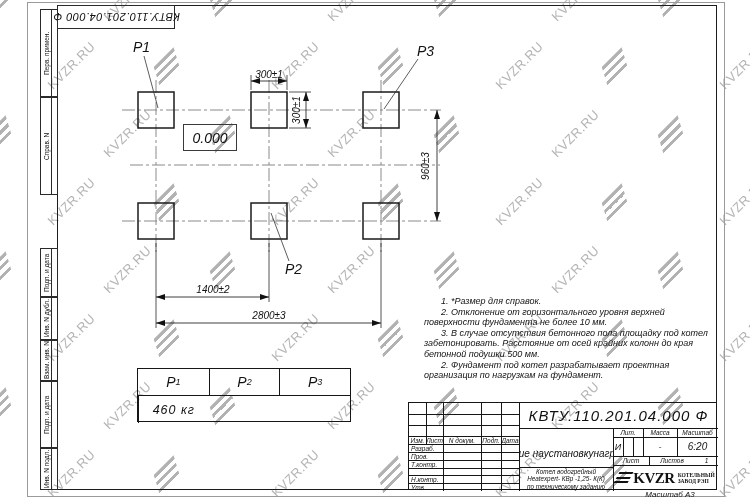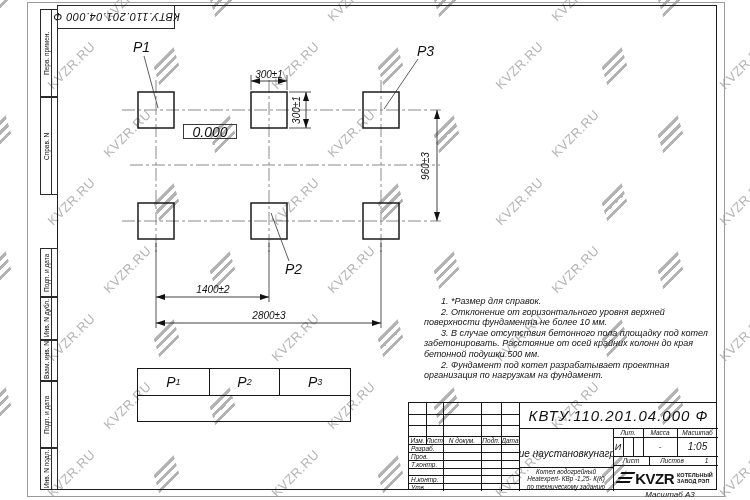--- a/index.html
+++ b/index.html
@@ -26,21 +26,21 @@
 
   
   .mstamp { left:40px; width:18px; border:1px solid #2a2a2a; }
   .mstamp .div { position:absolute; left:10px; top:0; bottom:0; border-left:1px solid #2a2a2a; }
   .mstamp .lbl { position:absolute; left:0; top:0; width:10px; height:100%;
                  writing-mode:vertical-rl; transform:rotate(180deg);
                  display:flex; align-items:center; justify-content:center;
                  font-size:6.5px; white-space:nowrap; }
 
   
-  .elev-box { left:183px; top:124px; width:54px; height:15px; border:1px solid #3a3a3a;
+  .elev-box { left:183px; top:124px; width:54px; height:27px; border:1px solid #3a3a3a;
               display:flex; align-items:center; justify-content:center; font-size:14px; font-style:italic; }
   .axis-label { left:168px; top:145px; font-size:17px; font-style:italic; white-space:nowrap; }
 
   
   .load-table { left:137px; top:368px; width:214px; height:54px; border:1.5px solid #161616; display:flex; flex-wrap:wrap; }
   .lt-cell { width:33.333%; height:27px; display:flex; align-items:center; justify-content:center; font-style:italic; }
   .lt-h { border-bottom:1.2px solid #161616; font-size:14px; }
   .lt-h sub { font-size:9px; }
   .lt-v { font-size:12.5px; letter-spacing:1px; }
   .lt-cell.bl { border-left:1.2px solid #161616; }
@@ -241,20 +241,21 @@
           <sub>1</sub>
         </div>
       <div class="lt-cell lt-h bl">
           <span>P</span>
           <sub>2</sub>
         </div>
       <div class="lt-cell lt-h bl">
           <span>P</span>
           <sub>3</sub>
         </div>
+      <div class="lt-cell lt-v bl">460  кг</div>
     </div>
 
     <div class="abs notes">
       <div class="note">1.  *Размер для справок.</div>
       <div class="note">2.  Отклонение от горизонтального уровня верхней поверхности фундамента не более 10 мм.</div>
       <div class="note">3.  В случае отсутствия бетонного пола площадку под котел забетонировать. Расстояние от осей крайних колонн до края бетонной подушки 500 мм.</div>
       <div class="note">2.  Фундамент под котел разрабатывает проектная организация по нагрузкам на фундамент.</div>
     </div>
 
     <div class="abs tblock">
@@ -309,27 +310,27 @@
         <span>Котел водогрейный</span>
         <span>Heatexpert- КВр -1,25- К(К)</span>
         <span>по техническому заданию</span>
       </div>
 
       <div class="tb-txt small" style="left:204px;top:25px;width:30px;height:9px;">Лит.</div>
       <div class="tb-txt small" style="left:234px;top:25px;width:34px;height:9px;">Масса</div>
       <div class="tb-txt small" style="left:268px;top:25px;width:41px;height:9px;">Масштаб</div>
       <div class="tb-txt" style="left:204px;top:34px;width:10px;height:19px;font-size:9px;">И</div>
       <div class="tb-txt" style="left:234px;top:34px;width:34px;height:19px;font-size:9px;">-</div>
-      <div class="tb-txt" style="left:268px;top:34px;width:41px;height:19px;font-size:10px;">1:05</div>
+      <div class="tb-txt" style="left:268px;top:34px;width:41px;height:19px;font-size:10px;">6:20</div>
 
       <div class="tb-txt small" style="left:204px;top:53px;width:36px;height:9px;">Лист</div>
       <div class="tb-txt small" style="left:240px;top:53px;width:46px;height:9px;">Листов</div>
       <div class="tb-txt small" style="left:286px;top:53px;width:23px;height:9px;">1</div>
 
-      <div class="tb-txt" style="left:204px;top:62px;width:105px;height:26px;">
+      <div class="tb-txt" style="left:204px;top:62px;width:105px;height:26px;font-family:Liberation Serif, serif;">
         <div class="logo-wrap">
           <div class="logo-glyph"></div>
           <span class="logo-word">KVZR</span>
           <span class="logo-sub">
             <span>КОТЕЛЬНЫЙ</span><br><span>ЗАВОД РЭП</span>
           </span>
         </div>
       </div>
     </div>
 

